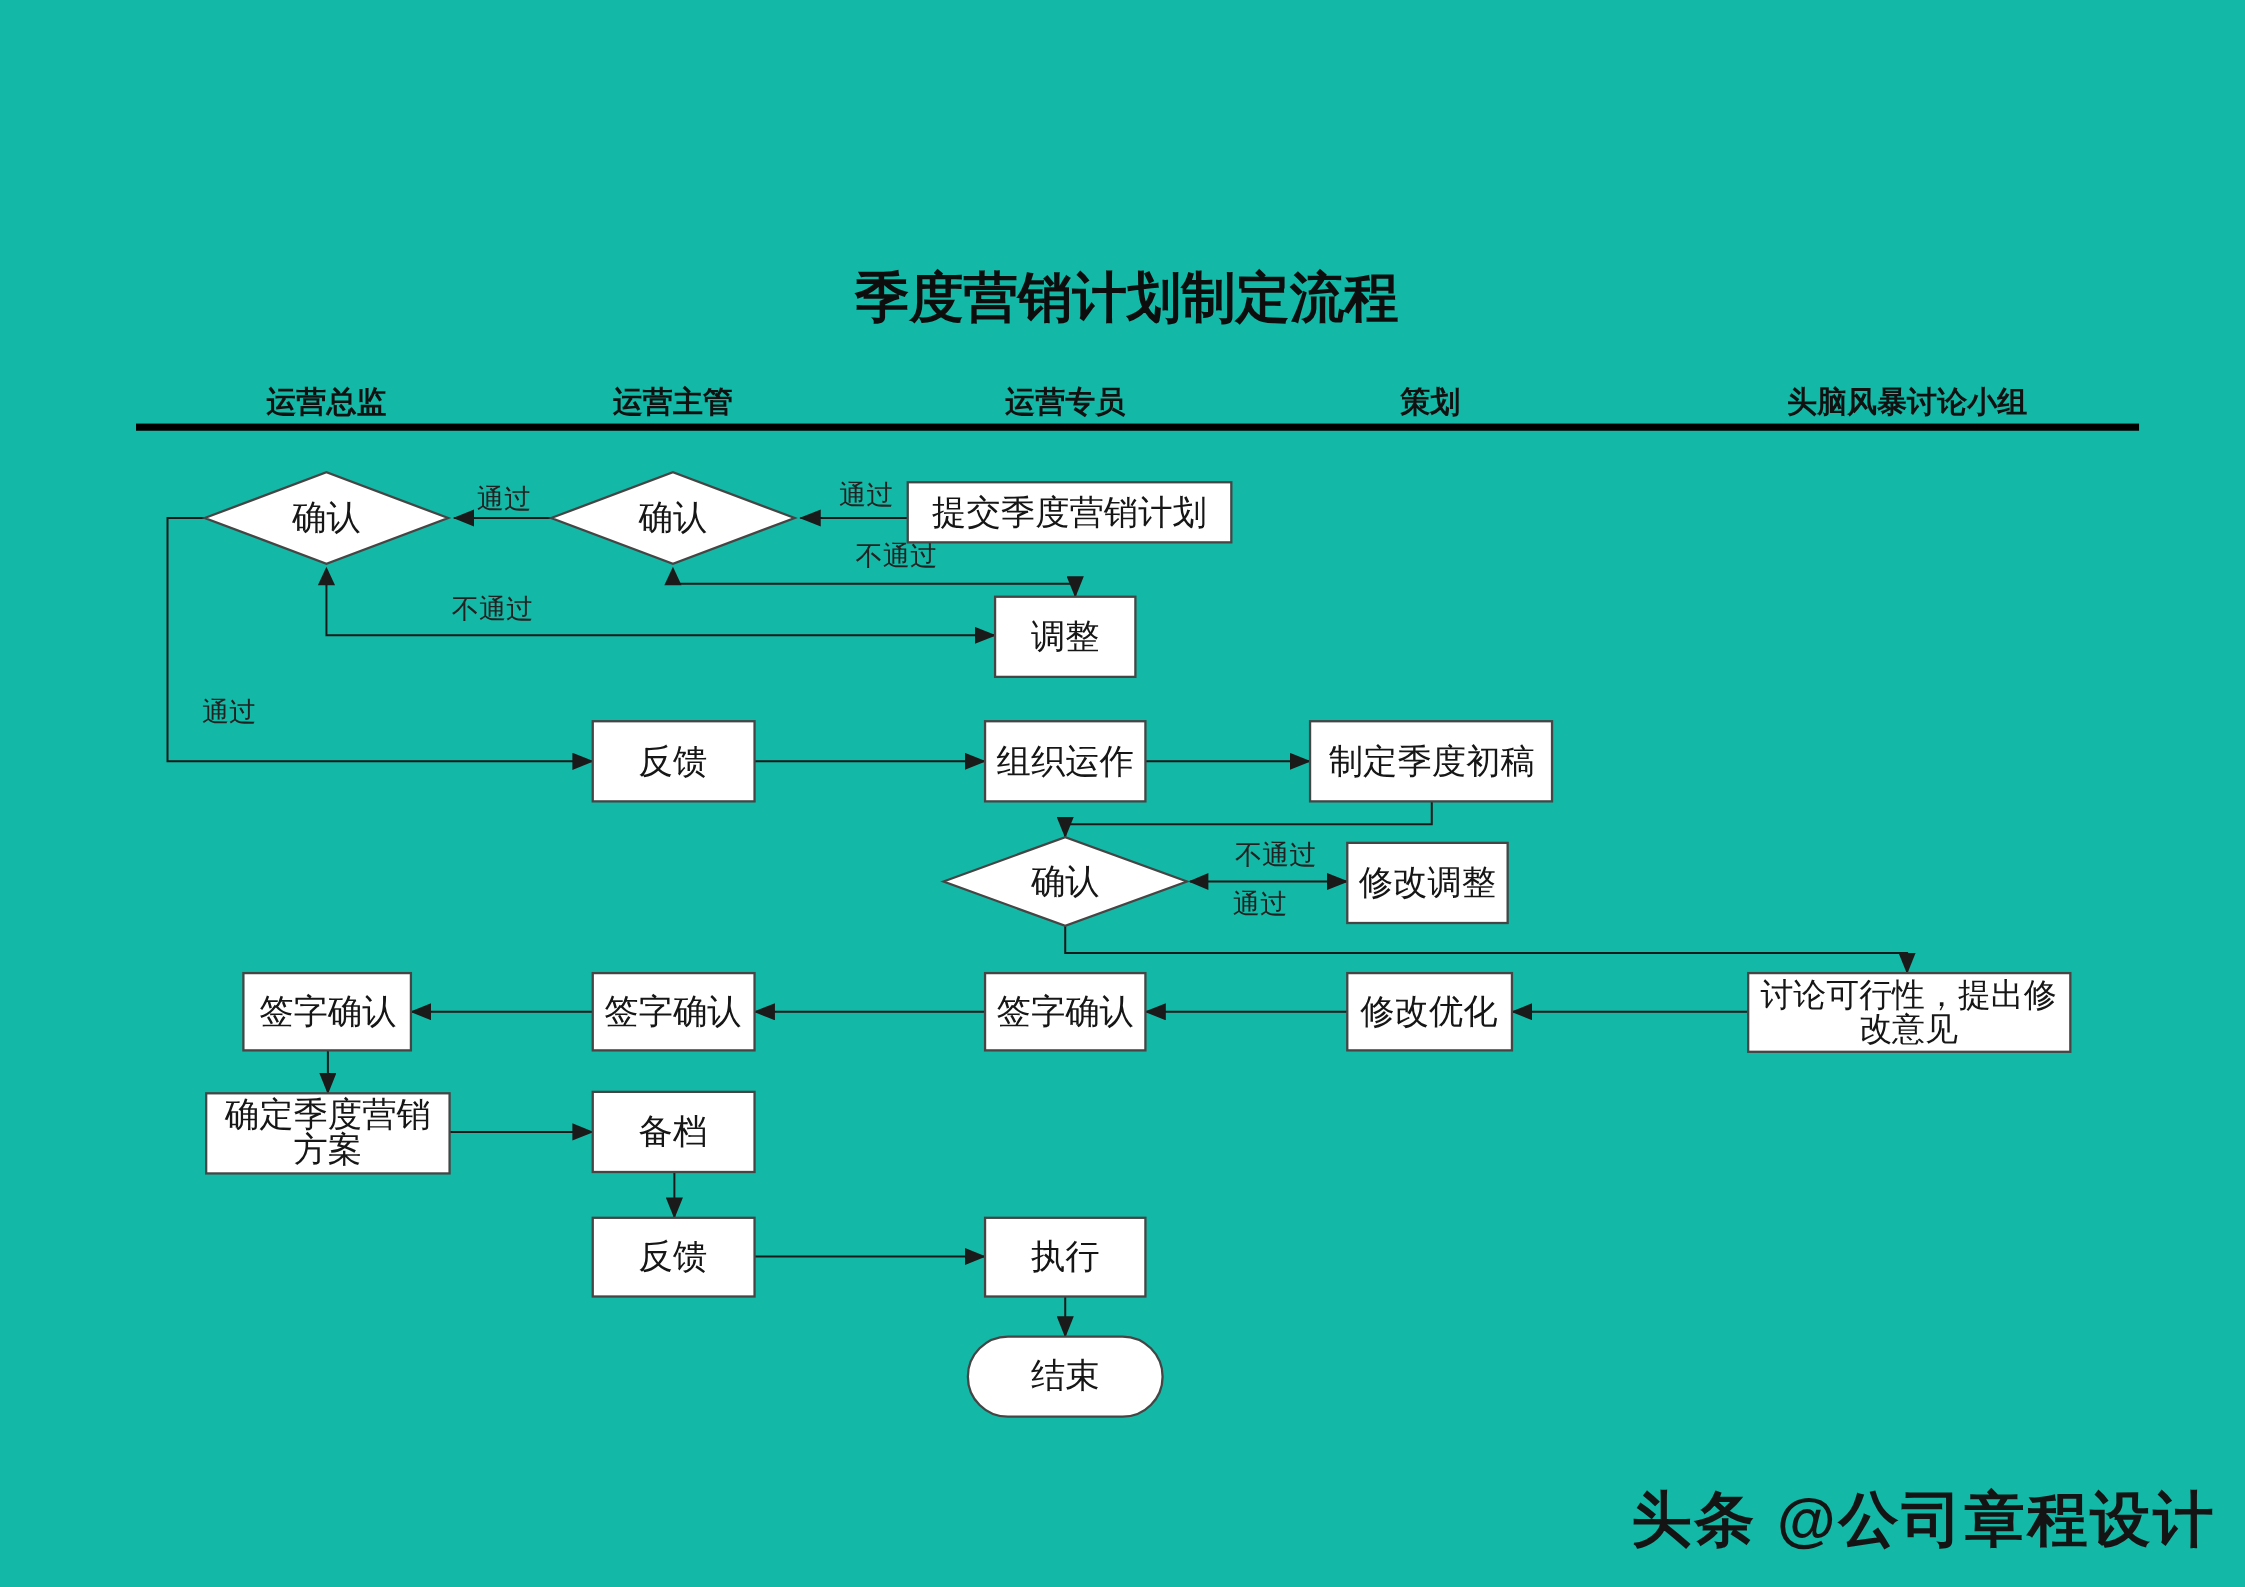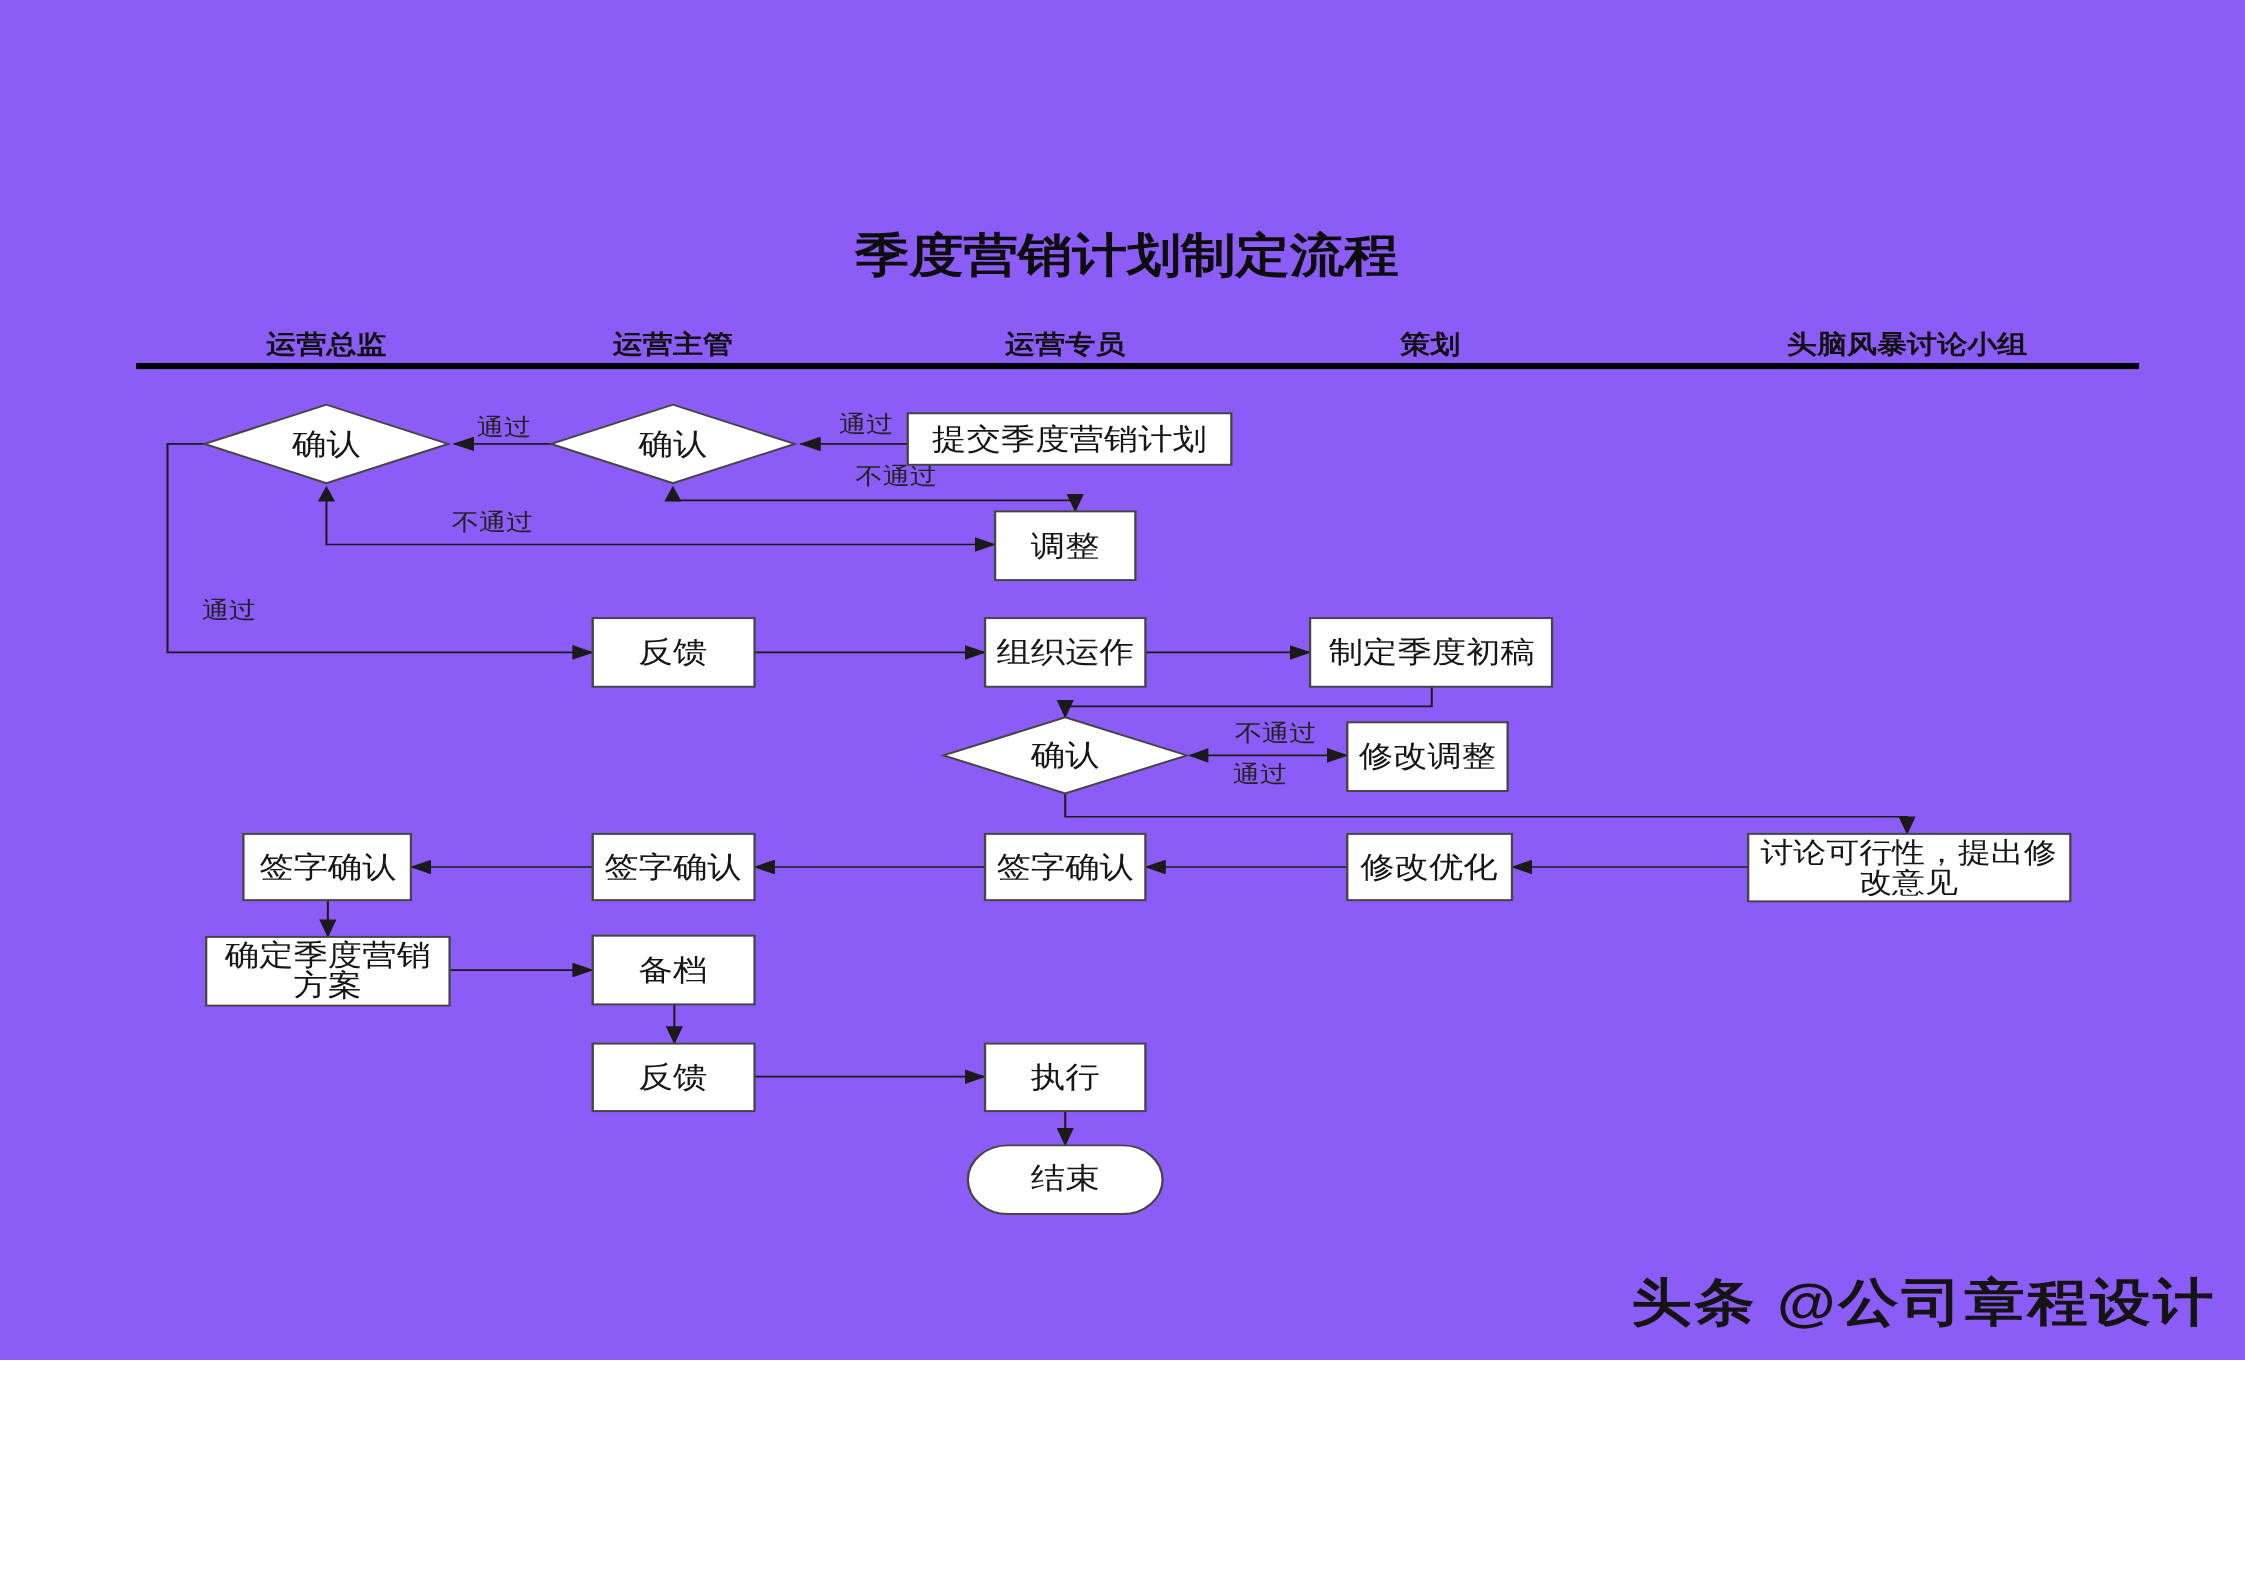--- a/index.html
+++ b/index.html
@@ -1,16 +1,16 @@
 <!DOCTYPE html>
 <html><head>
 <meta charset="utf-8">
 <style>
   html,body{margin:0;padding:0;background:#ffffff;}
-  .page{position:relative;width:2245px;height:1360px;background:#8b5cf6;overflow:hidden;}
+  .page{position:relative;width:2245px;height:1587px;background:#14b8a6;overflow:hidden;}
   .page svg{position:absolute;left:0;top:0;width:100%;height:100%;display:block;}
   .t-title{font:bold 38px "Liberation Serif","DejaVu Serif",serif;fill:#0d0d0d;}
   .t-lane{font:bold 21px "Liberation Serif","DejaVu Serif",serif;fill:#111111;}
   .t-node{font:24px "Liberation Serif","DejaVu Serif",serif;fill:#161616;}
   .t-node-sm{font:23px "Liberation Serif","DejaVu Serif",serif;fill:#161616;}
   .t-edge{font:19px "Liberation Serif","DejaVu Serif",serif;fill:#222222;}
   .t-mark{font:bold 42px "Liberation Sans","DejaVu Sans",sans-serif;fill:#141414;letter-spacing:2px;}
   .shape{fill:#ffffff;stroke:#454545;stroke-width:1.6;}
   .edge{fill:none;stroke:#1a1a1a;stroke-width:1.4;}
   .ah{fill:#1a1a1a;stroke:none;}

